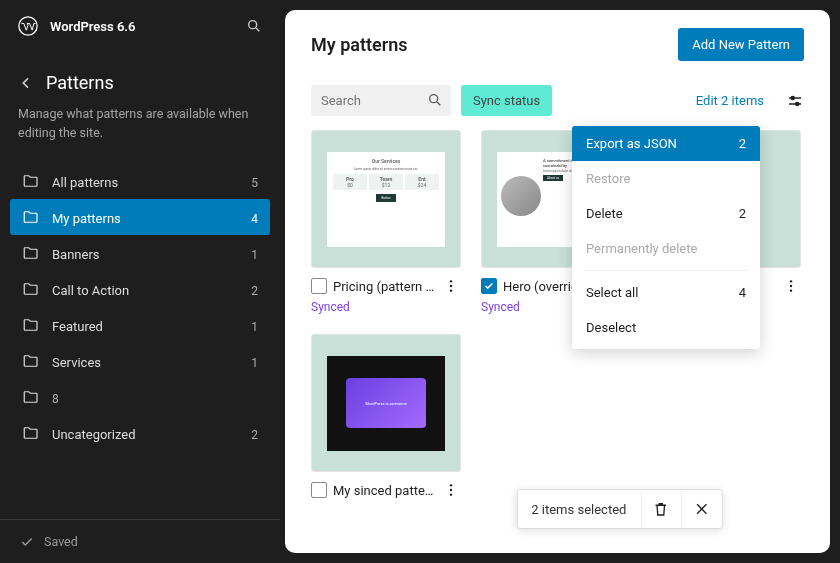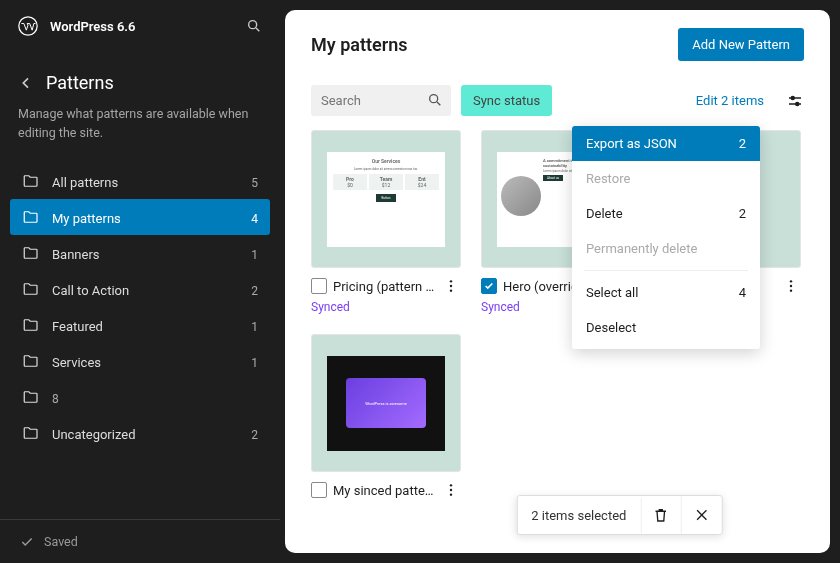--- a/index.html
+++ b/index.html
@@ -53,21 +53,21 @@
   .badge { font-size: 12px; color: #7b3ff2; padding-top: 6px; }
   
   .svc-h { font-weight: 600; margin-bottom: 3px; font-size: 5px; }
   .svc-cols { display:flex; gap:2px; }
   .svc-col { flex:1; background:#eef3f1; padding:2px 1px; }
   .svc-col b { font-size:5px; display:block; }
   .hero-txt { font-size: 4px; text-align:left; padding-left:40px; }
   .hero-img { width:40px; height:40px; border-radius:50%; background:linear-gradient(135deg,#bbb,#888); position:absolute; left:4px; top:24px; overflow:hidden; }
   .purple { width:80px; height:50px; background:linear-gradient(135deg,#6a3fe0,#a46bff); border-radius:4px; display:flex; align-items:center; justify-content:center; }
   
-  .selbar { position: absolute; bottom: 18px; left: 50%; transform: translateX(-20%); background: #fff; border: 1px solid #ddd; border-radius: 3px; box-shadow: 0 2px 8px rgba(0,0,0,.12); display: flex; align-items: center; justify-content: space-between; }
+  .selbar { position: absolute; bottom: 24px; left: 50%; transform: translateX(-20%); background: #fff; border: 1px solid #ddd; border-radius: 3px; box-shadow: 0 2px 8px rgba(0,0,0,.12); display: flex; align-items: center; justify-content: space-between; }
   .selbar-txt { padding: 10px 14px; font-size: 13px; color: #333; border-right: 1px solid #eee; }
   .selbar-btn { width: 40px; height: 38px; display: flex; align-items: center; justify-content: center; cursor: pointer; border-right: 1px solid #eee; }
   .selbar-btn:last-child { border-right: none; }
   
   .popover { position: absolute; top: 116px; right: 70px; width: 188px; background: #fff; border-radius: 3px; box-shadow: 0 4px 16px rgba(0,0,0,.18); padding-bottom: 4px; overflow: hidden; z-index: 10; }
   .pop-item { display: flex; justify-content: space-between; align-items: flex-start; padding: 10px 14px; font-size: 13px; color: #1e1e1e; cursor: pointer; }
   .pop-item.hl { background: #007cba; color: #fff; }
   .pop-item.dis { color: #aaa; cursor: default; }
   .pop-sep { height: 1px; background: #eee; margin: 4px 12px; }
   

